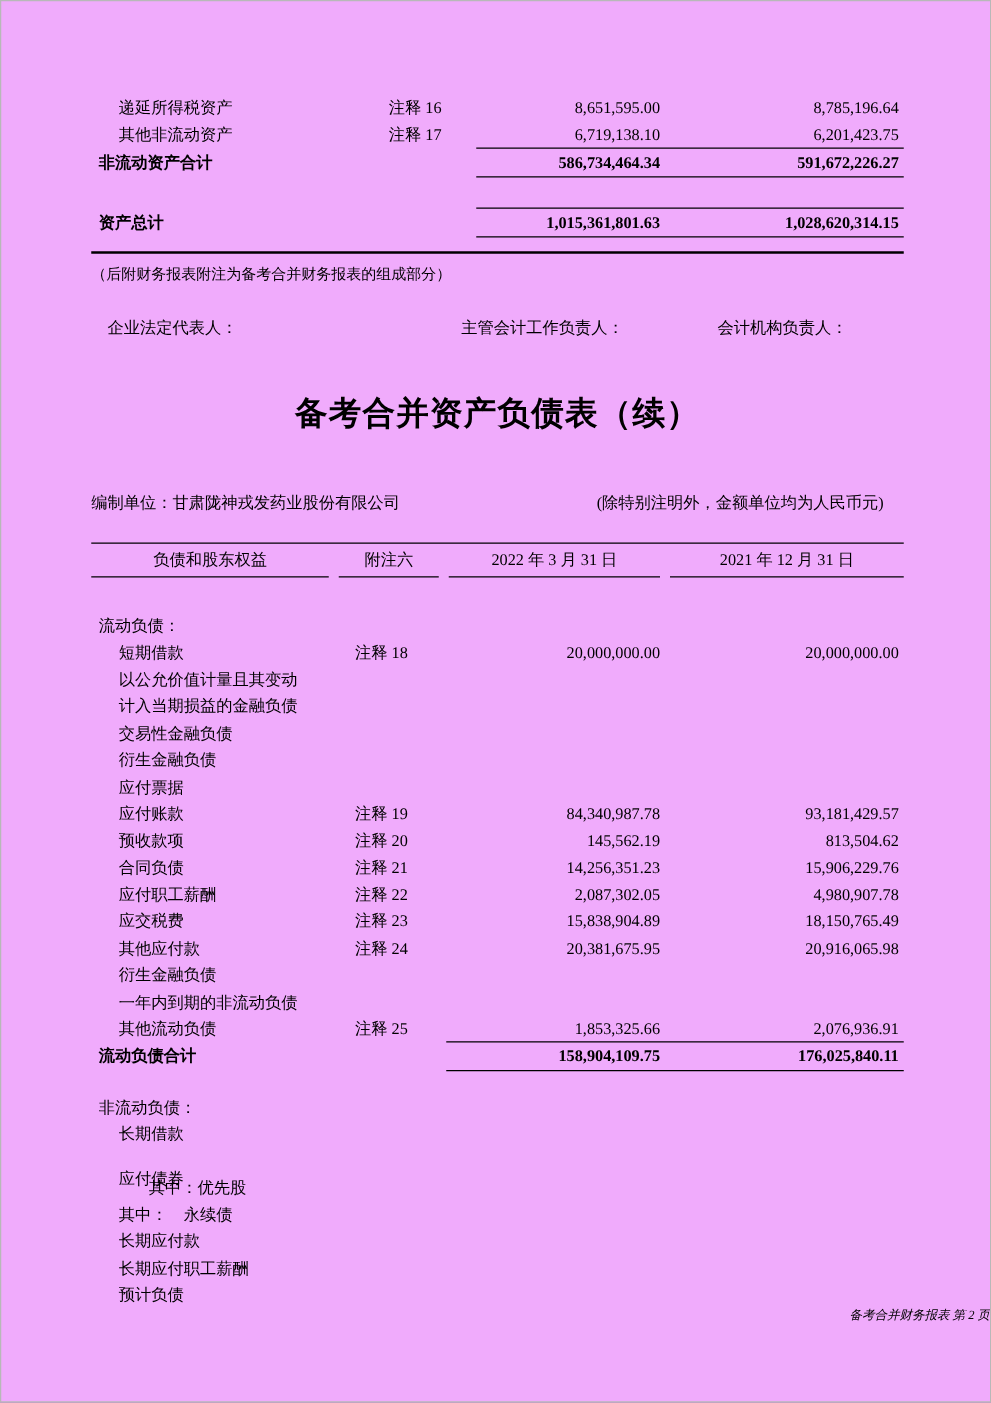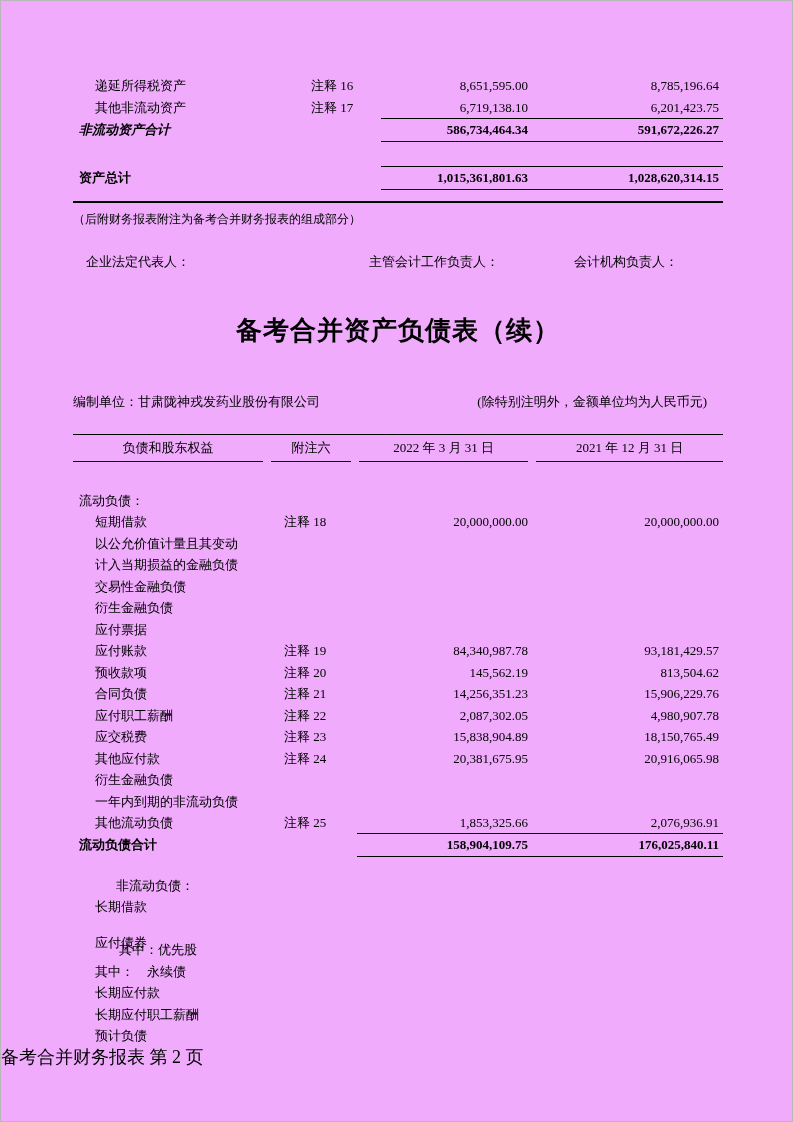--- a/index.html
+++ b/index.html
@@ -23,21 +23,21 @@
   .sig{position:absolute;top:0;white-space:pre;}
   .sig.s0{left:13px;}
   .sig.s1{left:296px;text-align:right;}
   .sig.s2{left:501px;}
   .title{margin-top:46px;text-align:center;font-size:26px;font-weight:bold;line-height:26px;letter-spacing:1px;font-family:"Liberation Sans","DejaVu Sans",sans-serif;}
   .meta{margin-top:50px;display:flex;justify-content:space-between;height:18px;white-space:pre;}
   .meta .right{padding-right:16px;}
   .thead{display:grid;grid-template-columns:190px 80px 169px 1fr;column-gap:8px;margin-top:23px;height:27px;border-top:1px solid #000;}
   .hcell{display:flex;align-items:center;justify-content:center;border-bottom:1px solid #000;white-space:pre;}
   .tbody{margin-top:28px;}
-  .footer{position:absolute;left:0;top:1044px;width:100%;text-align:left;font-size:18px;}
+  .footer{position:absolute;left:0;top:1044px;width:100%;text-align:right;font-size:10px;font-style:italic;}
 </style>
 </head>
 <body>
 
 <div class="page">
   <div class="content">
 
     <div class="top-table">
       <div>
           <div class="row">
@@ -46,21 +46,21 @@
             <span class="cell v1">8,651,595.00</span>
             <span class="cell v2">8,785,196.64</span>
           </div>
           <div class="row">
             <span class="cell label" style="padding-left: 22px;">其他非流动资产</span>
             <span class="cell note">注释 17</span>
             <span class="cell v1">6,719,138.10</span>
             <span class="cell v2">6,201,423.75</span>
           </div>
           <div class="row bold">
-            <span class="cell label" style="padding-left: 6px; font-style: italic;">非流动资产合计</span>
+            <span class="cell label" style="padding-left: 6px;">非流动资产合计</span>
             <span class="cell note"></span>
             <span class="cell v1 line">586,734,464.34</span>
             <span class="cell v2 line">591,672,226.27</span>
           </div>
           <div class="row bold gap">
             <span class="cell label" style="padding-left: 6px;">资产总计</span>
             <span class="cell note"></span>
             <span class="cell v1 line">1,015,361,801.63</span>
             <span class="cell v2 line">1,028,620,314.15</span>
           </div>
@@ -189,21 +189,21 @@
             <span class="cell v2">2,076,936.91</span>
           </div>
           <div class="row bold">
             <span class="cell label" style="padding-left: 6px;">流动负债合计</span>
             <span class="cell note"></span>
             <span class="cell v1 line">158,904,109.75</span>
             <span class="cell v2 line">176,025,840.11</span>
           </div>
           <div class="row spacer"></div>
           <div class="row">
-            <span class="cell label" style="padding-left: 6px; margin-left: 37px;">非流动负债：</span>
+            <span class="cell label" style="padding-left: 6px;">非流动负债：</span>
             <span class="cell note"></span>
             <span class="cell v1"></span>
             <span class="cell v2"></span>
           </div>
           <div class="row">
             <span class="cell label" style="padding-left: 22px;">长期借款</span>
             <span class="cell note"></span>
             <span class="cell v1"></span>
             <span class="cell v2"></span>
           </div>

